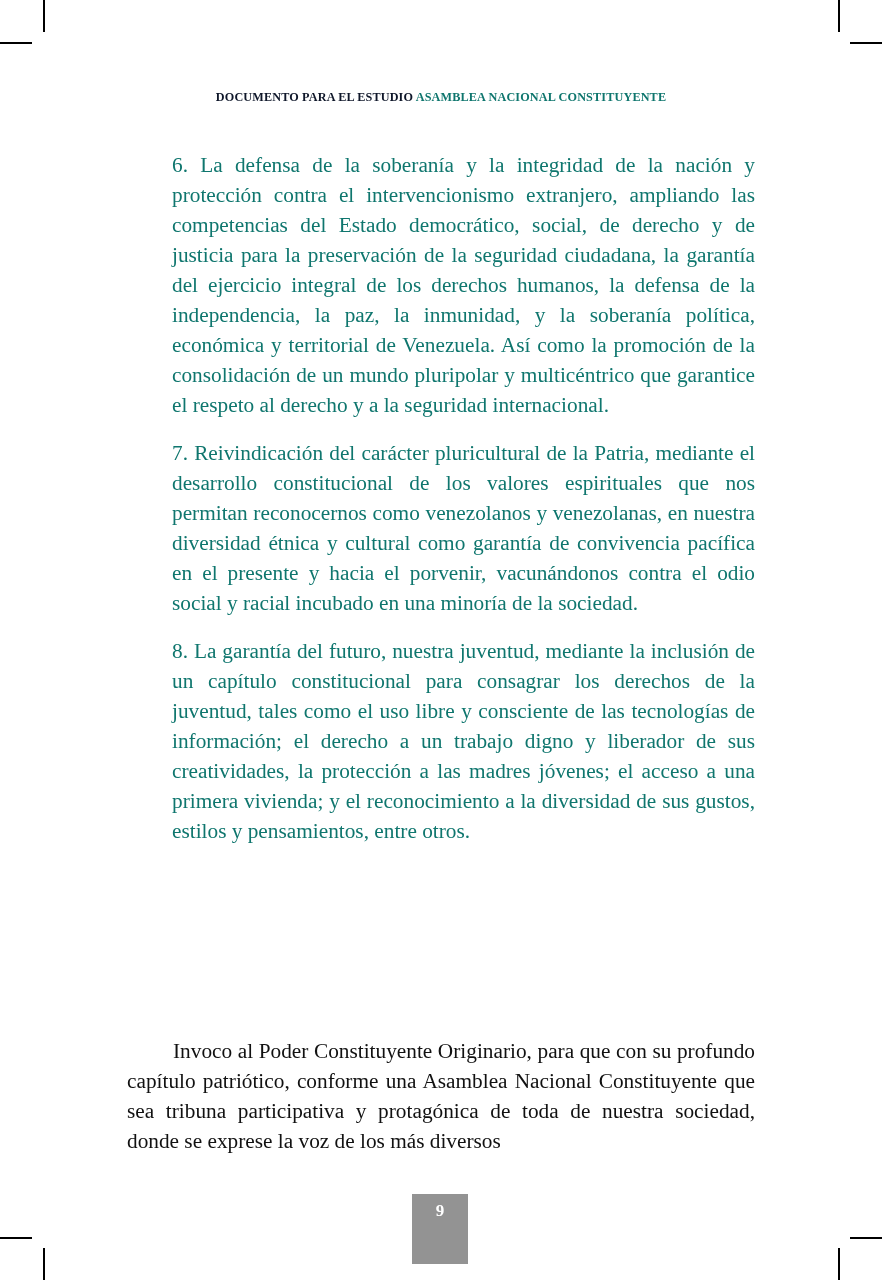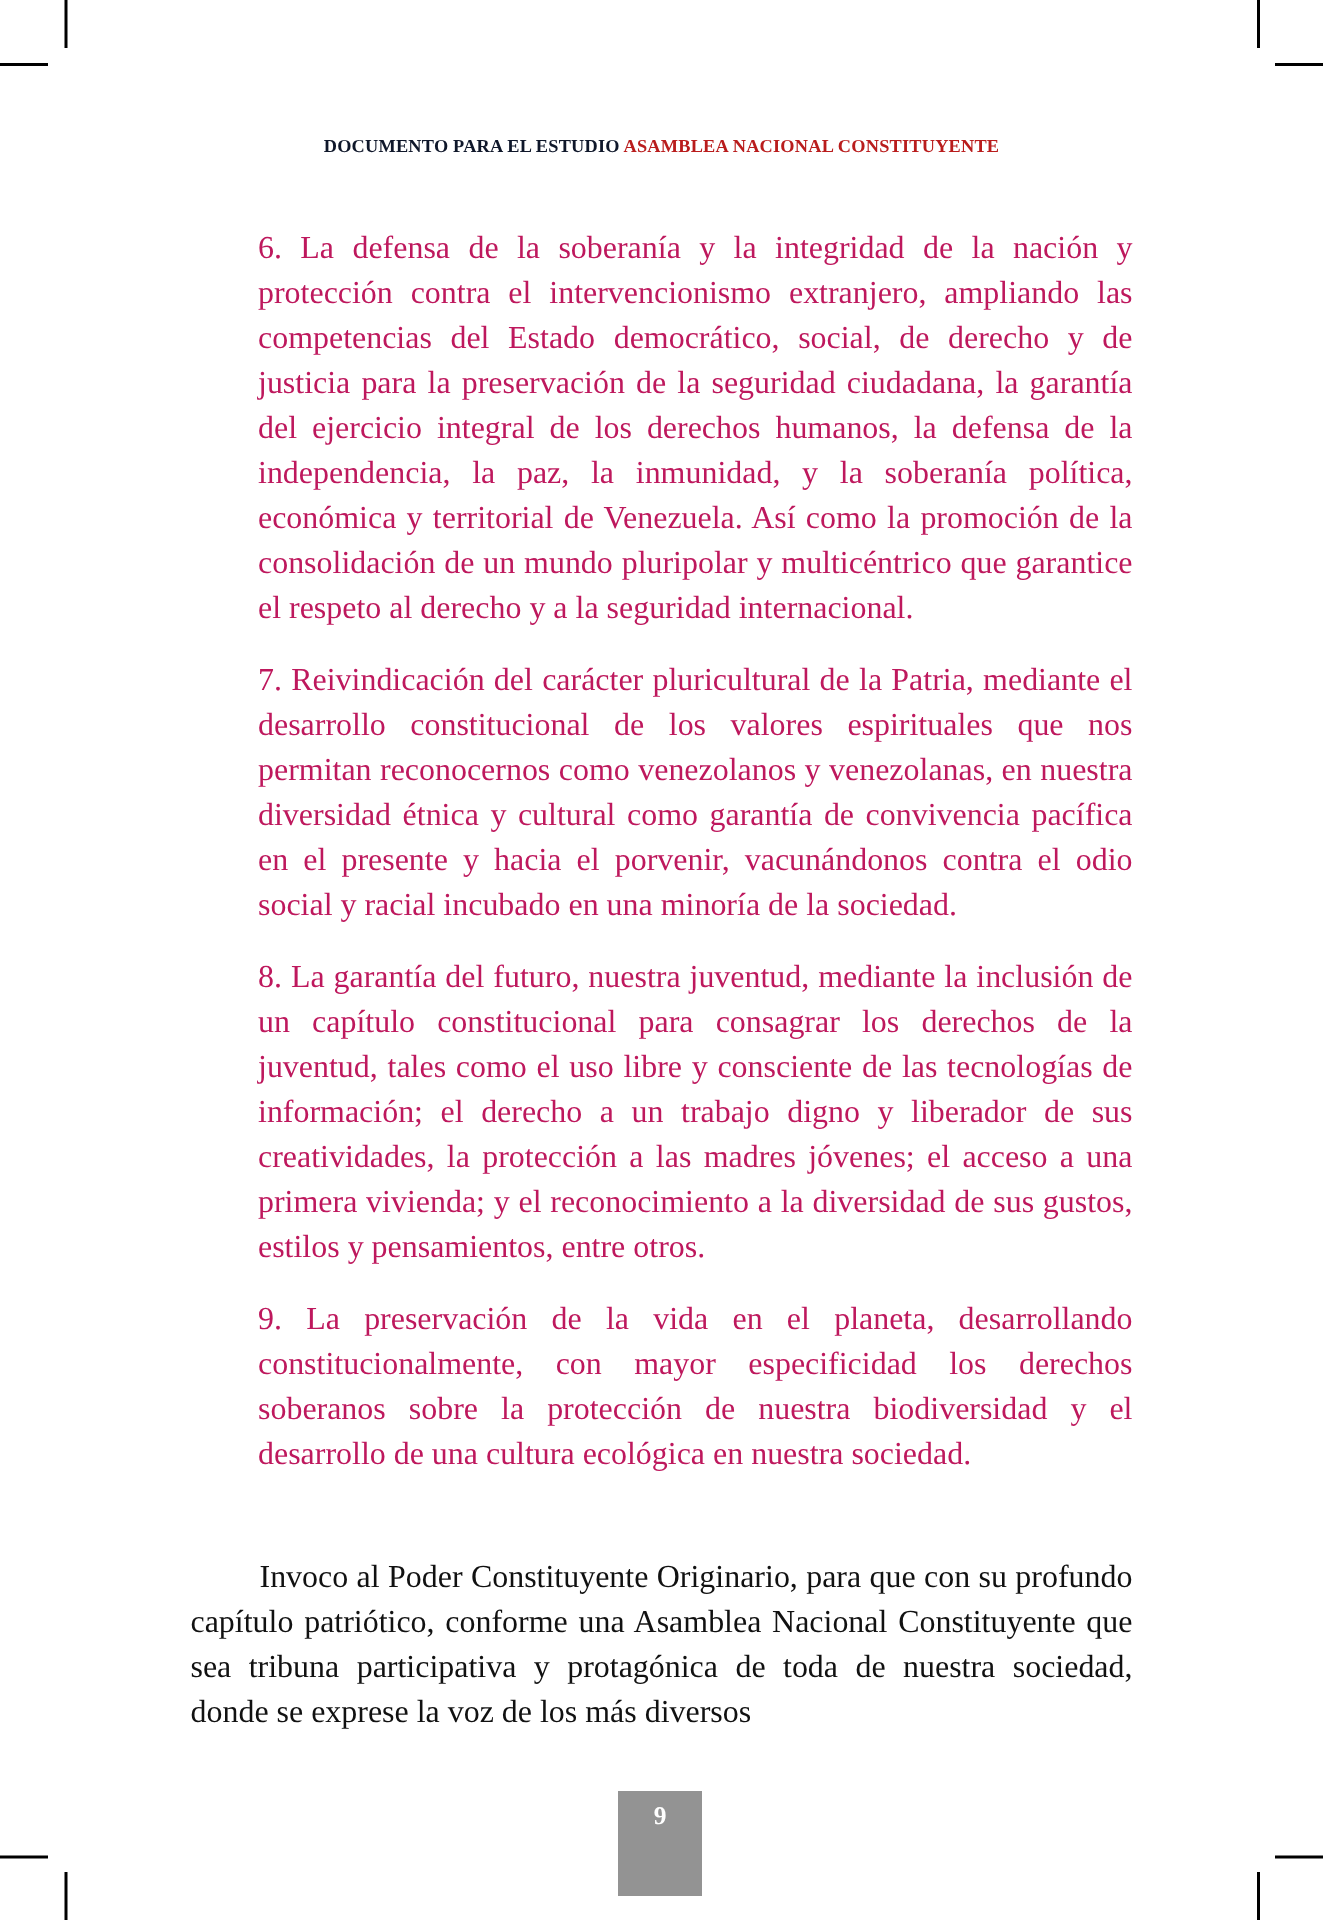--- a/index.html
+++ b/index.html
@@ -37,36 +37,36 @@
     right: 0;
     top: 91px;
     text-align: center;
     font-size: 12.2px;
     font-weight: bold;
     letter-spacing: 0.15px;
     white-space: nowrap;
     line-height: 1;
   }
   .rh-left  { color: #0f172a; }
-  .rh-right { color: #b91c1c; }
+  .rh-right { color: #0f766e; }
 
   
   .body-col {
     position: absolute;
     left: 172px;
     top: 150px;
     width: 583px;
   }
   p.para {
     margin: 0 0 0 0;
     font-size: 21.3px;
     line-height: 30.0px;
     text-align: justify;
     text-justify: inter-word;
-    color: #be185d;
+    color: #0f766e;
     hyphens: manual;
   }
   p.para + p.para { margin-top: 18px; }
 
   
   .closing-col {
     position: absolute;
     left: 127px;
     top: 1036px;
     width: 628px;
@@ -115,21 +115,20 @@
   <div class="crop-mark crop-h cm-bl-h"></div>
   <div class="crop-mark crop-v cm-br-v"></div>
   <div class="crop-mark crop-h cm-br-h"></div>
 
   <div class="running-head"><span class="rh-left">DOCUMENTO PARA EL ESTUDIO</span> <span class="rh-right">ASAMBLEA NACIONAL CONSTITUYENTE</span></div>
 
   <div class="body-col">
     <p class="para">6.  La defensa de la soberanía y la integridad de la nación y protección contra el intervencionismo extranjero, ampliando las competencias del Estado democrático, social, de derecho y de justicia para la preservación de la seguridad ciudadana, la garantía del ejercicio integral de los derechos humanos, la defensa de la independencia, la paz, la inmunidad, y la soberanía política, económica y territorial de Venezuela. Así como la promoción de la consolidación de un mundo pluripolar y multicéntrico que garantice el respeto al derecho y a la seguridad internacional.</p>
     <p class="para">7.  Reivindicación del carácter pluricultural de la Patria, mediante el desarrollo constitucional de los valores espirituales que nos permitan reconocernos como venezolanos y venezolanas, en nuestra diversidad étnica y cultural como garantía de convivencia pacífica en el presente y hacia el porvenir, vacunándonos contra el odio social y racial incubado en una minoría de la sociedad.</p>
     <p class="para">8.  La garantía del futuro, nuestra juventud, mediante la inclusión de un capítulo constitucional para consagrar los derechos de la juventud, tales como el uso libre y consciente de las tecnologías de información; el derecho a un trabajo digno y liberador de sus creatividades, la protección a las madres jóvenes; el acceso a una primera vivienda; y el reconocimiento a la diversidad de sus gustos, estilos y pensamientos, entre otros.</p>
-    <p class="para">9.  La preservación de la vida en el planeta, desarrollando constitucionalmente, con mayor especificidad los derechos soberanos sobre la protección de nuestra biodiversidad y el desarrollo de una cultura ecológica en nuestra sociedad.</p>
   </div>
 
   <div class="closing-col">
     <p class="closing">Invoco al Poder Constituyente Originario, para que con su profundo capítulo patriótico, conforme una Asamblea Nacional Constituyente que sea tribuna participativa y protagónica de toda de nuestra sociedad, donde se exprese la voz de los más diversos</p>
   </div>
 
   <div class="folio-box">
     <div class="folio-num">9</div>
   </div>
 

